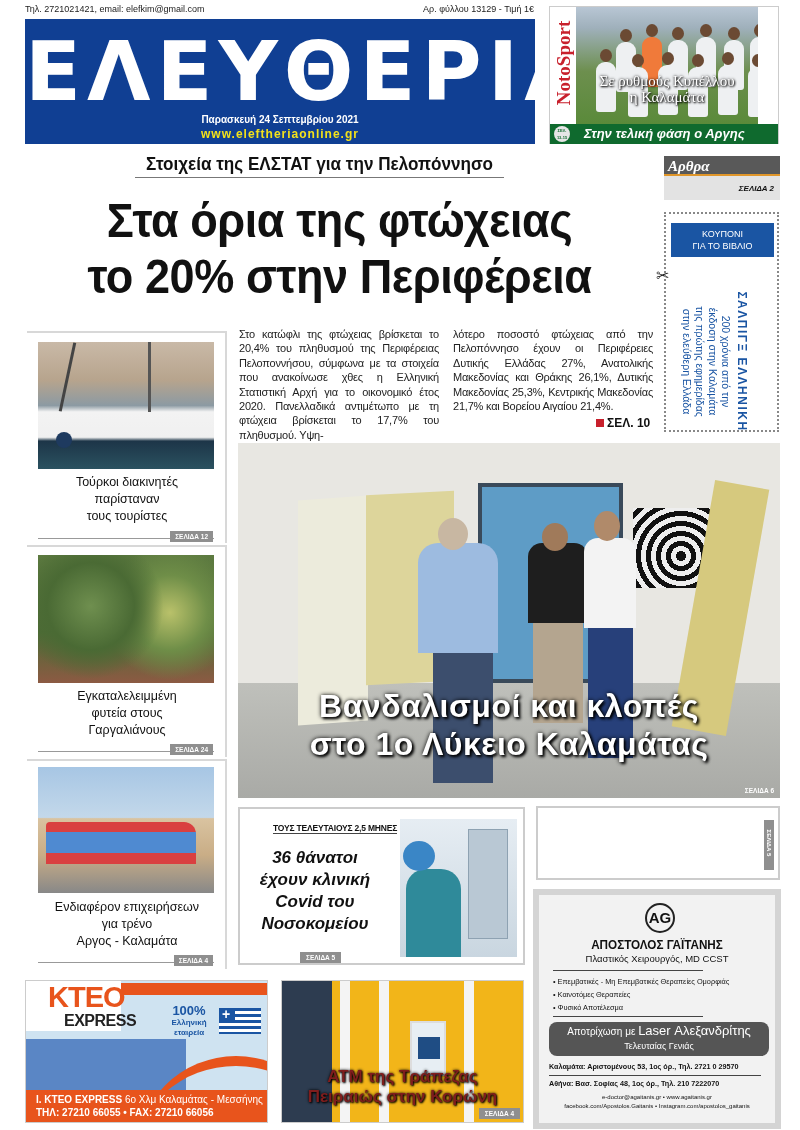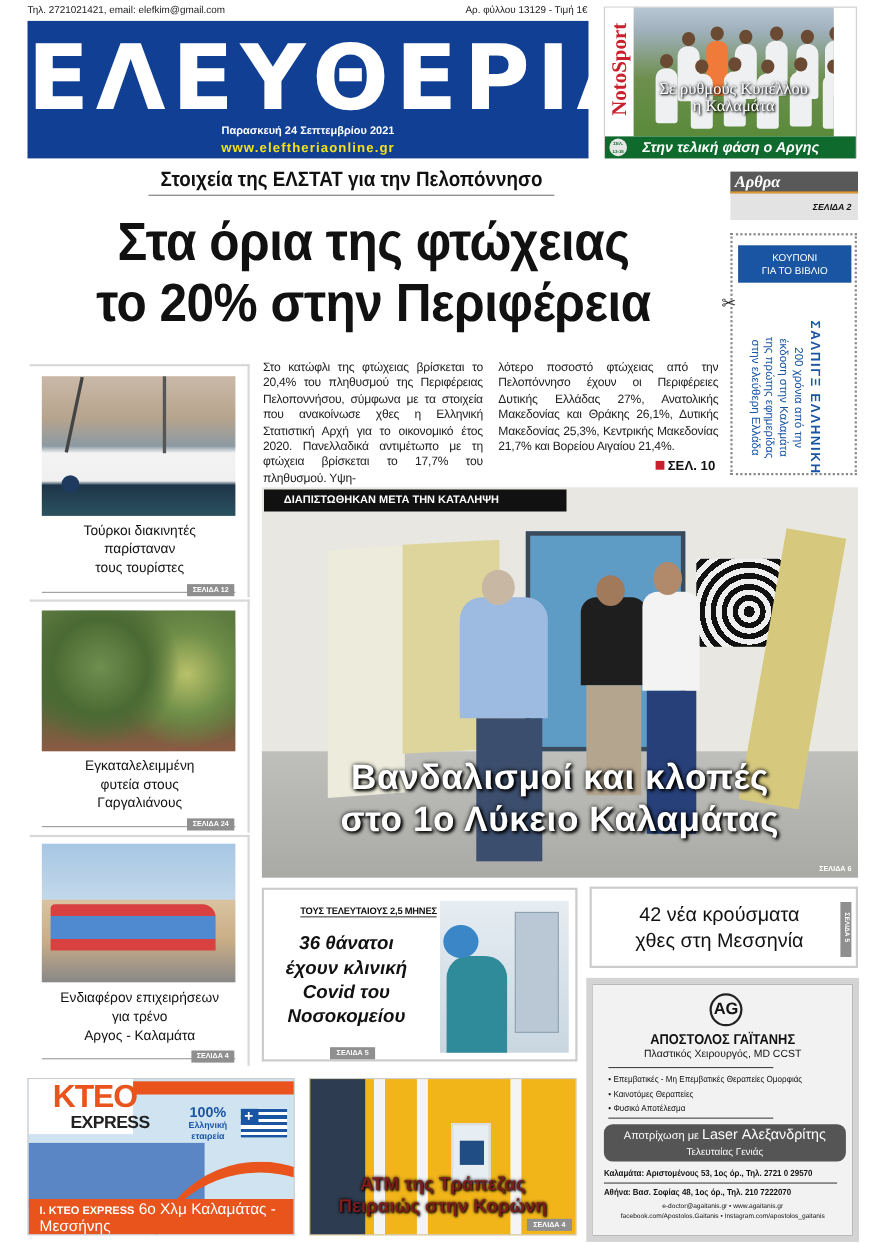--- a/index.html
+++ b/index.html
@@ -96,21 +96,21 @@
   .kteo-stripe { position: absolute; left: 95px; top: 2px; width: 148px; height: 12px; background: #e8541c; }
   .kteo-pct { position: absolute; left: 138px; top: 22px; width: 50px; text-align: center; color: #1a55a3; font-weight: bold; }
   .kteo-pct b { font-size: 13px; display: block; }
   .kteo-pct span { font-size: 8px; display: block; line-height: 10px; }
   .flag { position: absolute; left: 193px; top: 27px; width: 42px; height: 26px; background: repeating-linear-gradient(180deg,#1a55a3 0 3px,#fff 3px 6px); }
   .flag::before { content: ""; position: absolute; left: 0; top: 0; width: 16px; height: 14px; background: #1a55a3; }
   .flag::after { content: "+"; position: absolute; left: 3px; top: -2px; color: #fff; font-size: 14px; font-weight: bold; }
   .kteo-bld { position: absolute; left: 0; top: 58px; width: 160px; height: 60px; background: #5a86c5; }
   .kteo-swoosh { position: absolute; left: 110px; top: 75px; width: 200px; height: 120px; border-top: 10px solid #e8541c; border-radius: 100px 100px 0 0; }
   .kteo-bar { position: absolute; left: 0; bottom: 0; width: 100%; height: 32px; background: #e8541c; color: #fff; padding: 3px 0 0 10px; font-weight: bold; font-size: 10px; line-height: 13px; }
-  .kteo-bar small { font-weight: normal; font-size: 14px; }
+  .kteo-bar small { font-weight: normal; font-size: 10px; }
 
   
   .atm { left: 281px; top: 980px; width: 243px; height: 143px; border: 1px solid #ccc; background: #f2b519; overflow: hidden; }
   .atm-left { position: absolute; left: 0; top: 0; width: 50px; height: 143px; background: #2d3c50; }
   .atm-pillar { position: absolute; top: 0; width: 10px; height: 143px; background: #f4f4f4; }
   .atm-machine { position: absolute; left: 128px; top: 40px; width: 36px; height: 55px; background: #e7eef3; border: 2px solid #ddd; }
   .atm-machine::after { content: ""; position: absolute; left: 6px; top: 14px; width: 22px; height: 22px; background: #1f4d84; }
   .atm-cap { position: absolute; left: 0; top: 86px; width: 100%; text-align: center; color: #7f1d1d; font-size: 17px; line-height: 20px; font-weight: bold; text-shadow: 0 0 3px #000, 1px 1px 2px #000; }
   .atm-sel { position: absolute; right: 3px; bottom: 3px; background: #8f8f8f; color: #fff; font-size: 6.5px; font-weight: bold; padding: 2px 6px; }
 </style>
@@ -237,21 +237,20 @@
   <div style="position:absolute;left:455px;top:40px;width:55px;height:250px;background:#d6c97e;transform:rotate(10deg)"></div>
   <div style="position:absolute;left:180px;top:100px;width:80px;height:110px;background:#9dbbe0;border-radius:20px 20px 0 0"></div>
   <div style="position:absolute;left:200px;top:75px;width:30px;height:32px;border-radius:50%;background:#c8b7a2"></div>
   <div style="position:absolute;left:195px;top:210px;width:60px;height:130px;background:#3c4e6d"></div>
   <div style="position:absolute;left:290px;top:100px;width:60px;height:80px;background:#1e1e1e;border-radius:14px 14px 0 0"></div>
   <div style="position:absolute;left:304px;top:80px;width:26px;height:28px;border-radius:50%;background:#a07a5a"></div>
   <div style="position:absolute;left:295px;top:180px;width:50px;height:100px;background:#b4a58f"></div>
   <div style="position:absolute;left:346px;top:95px;width:52px;height:90px;background:#f3f3f3;border-radius:14px 14px 0 0"></div>
   <div style="position:absolute;left:356px;top:68px;width:26px;height:30px;border-radius:50%;background:#b08a6a"></div>
   <div style="position:absolute;left:350px;top:185px;width:45px;height:130px;background:#27407a"></div>
-  <div class="mp-tag">ΔΙΑΠΙΣΤΩΘΗΚΑΝ ΜΕΤΑ ΤΗΝ ΚΑΤΑΛΗΨΗ</div>
   <div class="mp-caption">
     <div>Βανδαλισμοί και κλοπές</div>
     <div>στο 1ο Λύκειο Καλαμάτας</div>
   </div>
   <div class="mp-sel">ΣΕΛΙΔΑ 6</div>
 </div>
 
 <div class="abs covid">
   <div class="covid-kicker">ΤΟΥΣ ΤΕΛΕΥΤΑΙΟΥΣ 2,5 ΜΗΝΕΣ</div>
   <div class="covid-hl">
@@ -262,24 +261,20 @@
   </div>
   <div class="covid-img">
     <div style="position:absolute;left:6px;top:50px;width:55px;height:90px;background:#2f8a9a;border-radius:20px 20px 0 0"></div>
     <div style="position:absolute;left:3px;top:22px;width:32px;height:30px;border-radius:50%;background:#3a86c6"></div>
     <div style="position:absolute;left:68px;top:10px;width:40px;height:110px;background:#b9c8d4;border:1px solid #8ea2b2"></div>
   </div>
   <div class="covid-sel">ΣΕΛΙΔΑ 5</div>
 </div>
 
 <div class="abs cases">
-  <div class="cases-text">
-    <div>42 νέα κρούσματα</div>
-    <div>χθες στη Μεσσηνία</div>
-  </div>
   <div class="cases-tag">
       <span>ΣΕΛΙΔΑ 5</span>
     </div>
 </div>
 
 <div class="abs doc">
   <div class="doc-inner">
     <div class="doc-logo">AG</div>
     <div class="doc-name">ΑΠΟΣΤΟΛΟΣ ΓΑΪΤΑΝΗΣ</div>
     <div class="doc-sub">Πλαστικός Χειρουργός, MD CCST</div>

